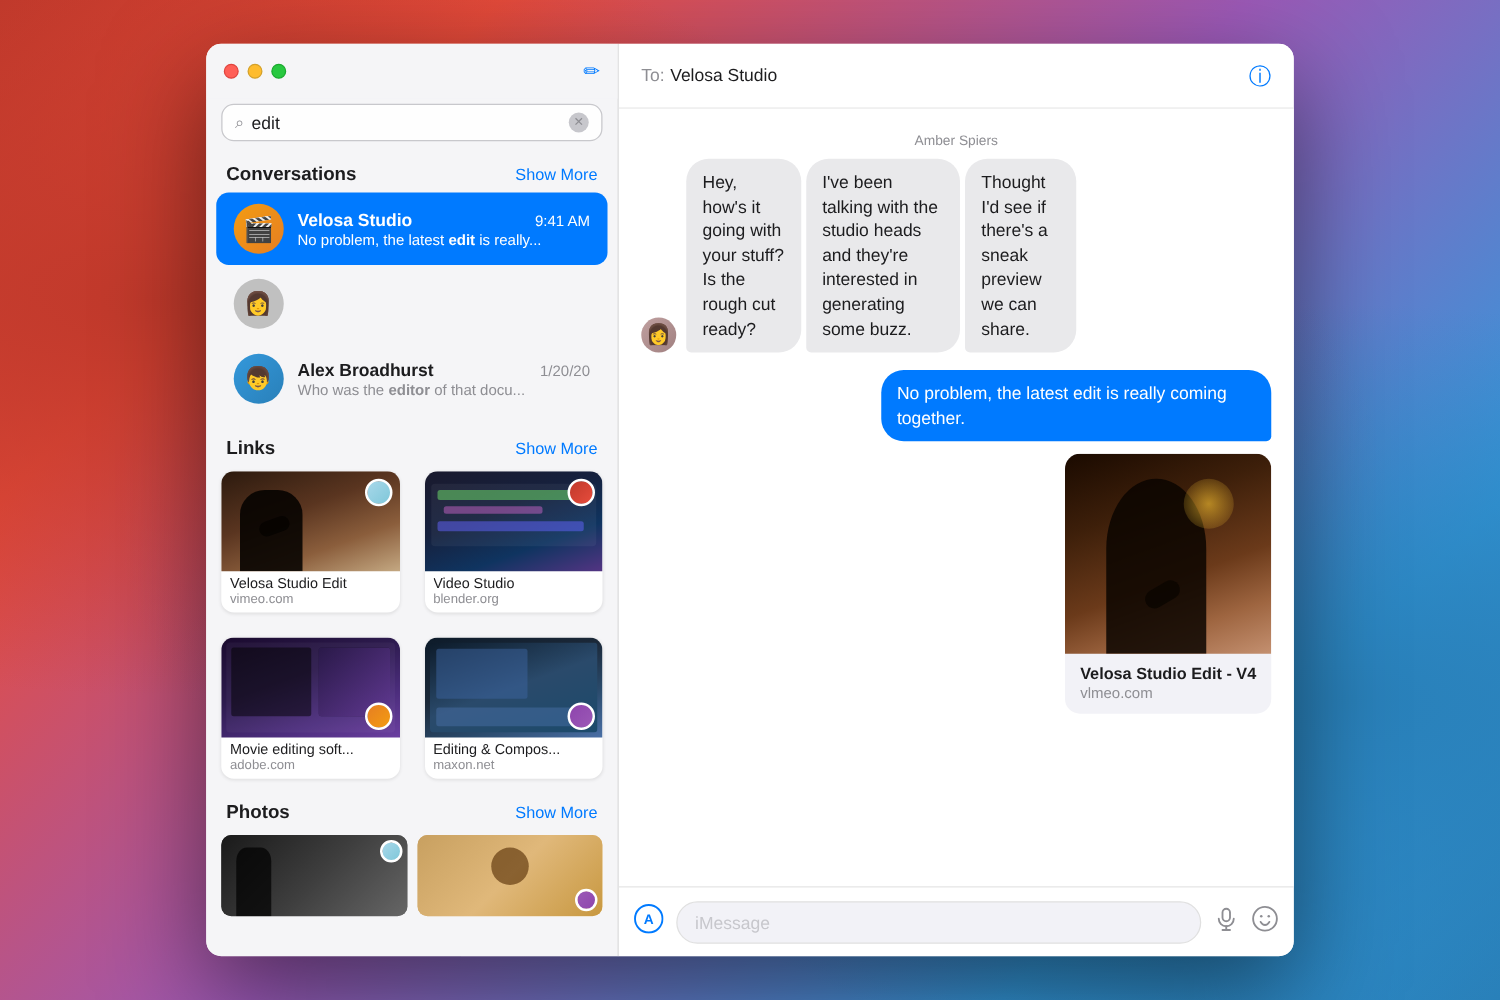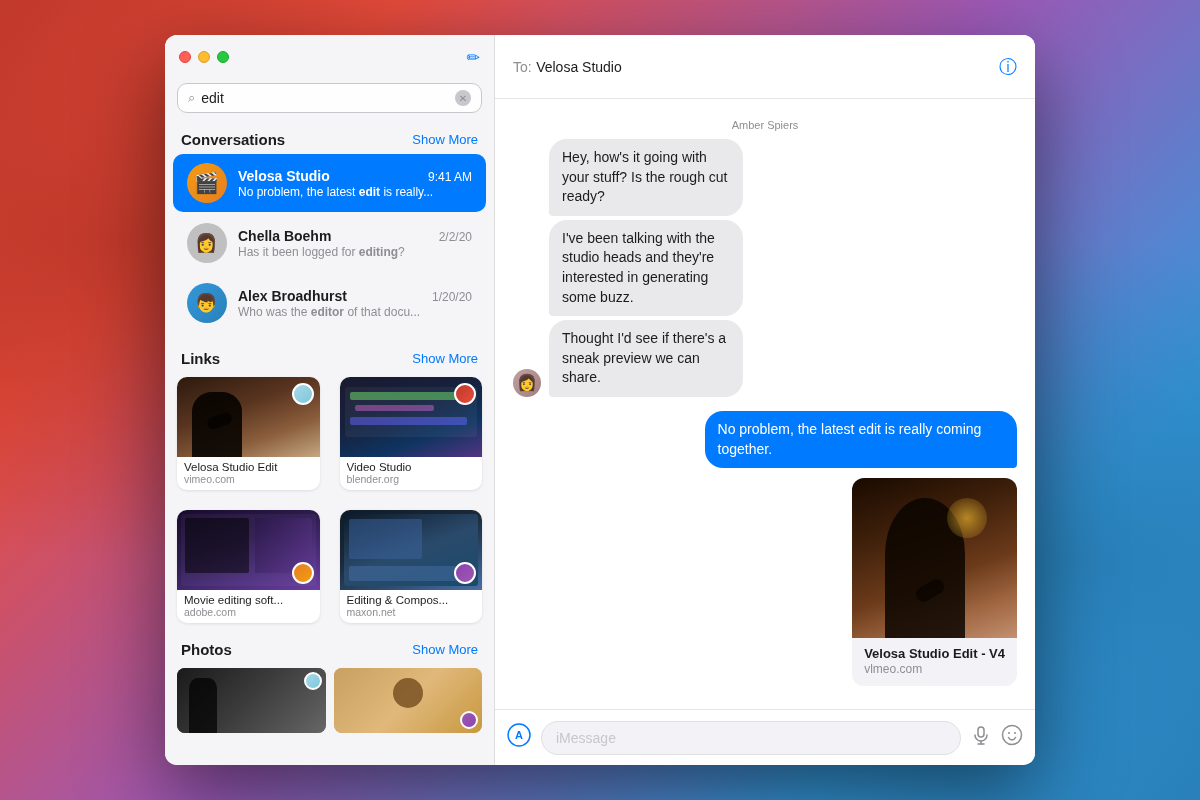--- a/index.html
+++ b/index.html
@@ -250,21 +250,21 @@
     .photo-card-1 { background: linear-gradient(135deg, #2c2c2c, #555, #888); }
     .photo-card-2 { background: linear-gradient(135deg, #c8a060, #e0b87a, #f0d090); }
     
     .right-panel {
       flex: 1;
       display: flex;
       flex-direction: column;
       background: #fff;
     }
     .chat-header {
-      height: 64px;
+      height: 52px;
       border-bottom: 1px solid #e5e5e5;
       display: flex;
       align-items: center;
       justify-content: space-between;
       padding: 0 18px;
     }
     .chat-to-label {
       font-size: 14px;
       color: #8e8e93;
     }
@@ -415,21 +415,21 @@
       border: 2px solid white;
       overflow: hidden;
     }
     .incoming-group {
       display: flex;
       align-items: flex-end;
       gap: 8px;
     }
     .bubble-stack {
       display: flex;
-      flex-direction: column;
+      flex-direction: row;
       gap: 4px;
       max-width: 62%;
     }
     .bg-decoration {
       position: fixed;
       top: 0; left: 0; right: 0; bottom: 0;
       background: 
         radial-gradient(ellipse at 10% 30%, #c0392b 0%, transparent 40%),
         radial-gradient(ellipse at 90% 70%, #2980b9 0%, transparent 40%),
         radial-gradient(ellipse at 50% 50%, #9b59b6 0%, transparent 60%),
@@ -480,27 +480,20 @@
             <span class="conv-time">9:41 AM</span>
           </div>
           <div class="conv-preview">No problem, the latest <em>edit</em> is really...</div>
         </div>
       </div>
 
       <div class="conv-item">
         <div class="conv-avatar conv-avatar-chella">
           <span style="font-size:18px;">👩</span>
         </div>
-        <div class="conv-info">
-          <div class="conv-name-row">
-            <span class="conv-name">Chella Boehm</span>
-            <span class="conv-time">2/2/20</span>
-          </div>
-          <div class="conv-preview">Has it been logged for <em>editing</em>?</div>
-        </div>
       </div>
 
       <div class="conv-item">
         <div class="conv-avatar conv-avatar-alex">
           <span style="font-size:18px;">👦</span>
         </div>
         <div class="conv-info">
           <div class="conv-name-row">
             <span class="conv-name">Alex Broadhurst</span>
             <span class="conv-time">1/20/20</span>

